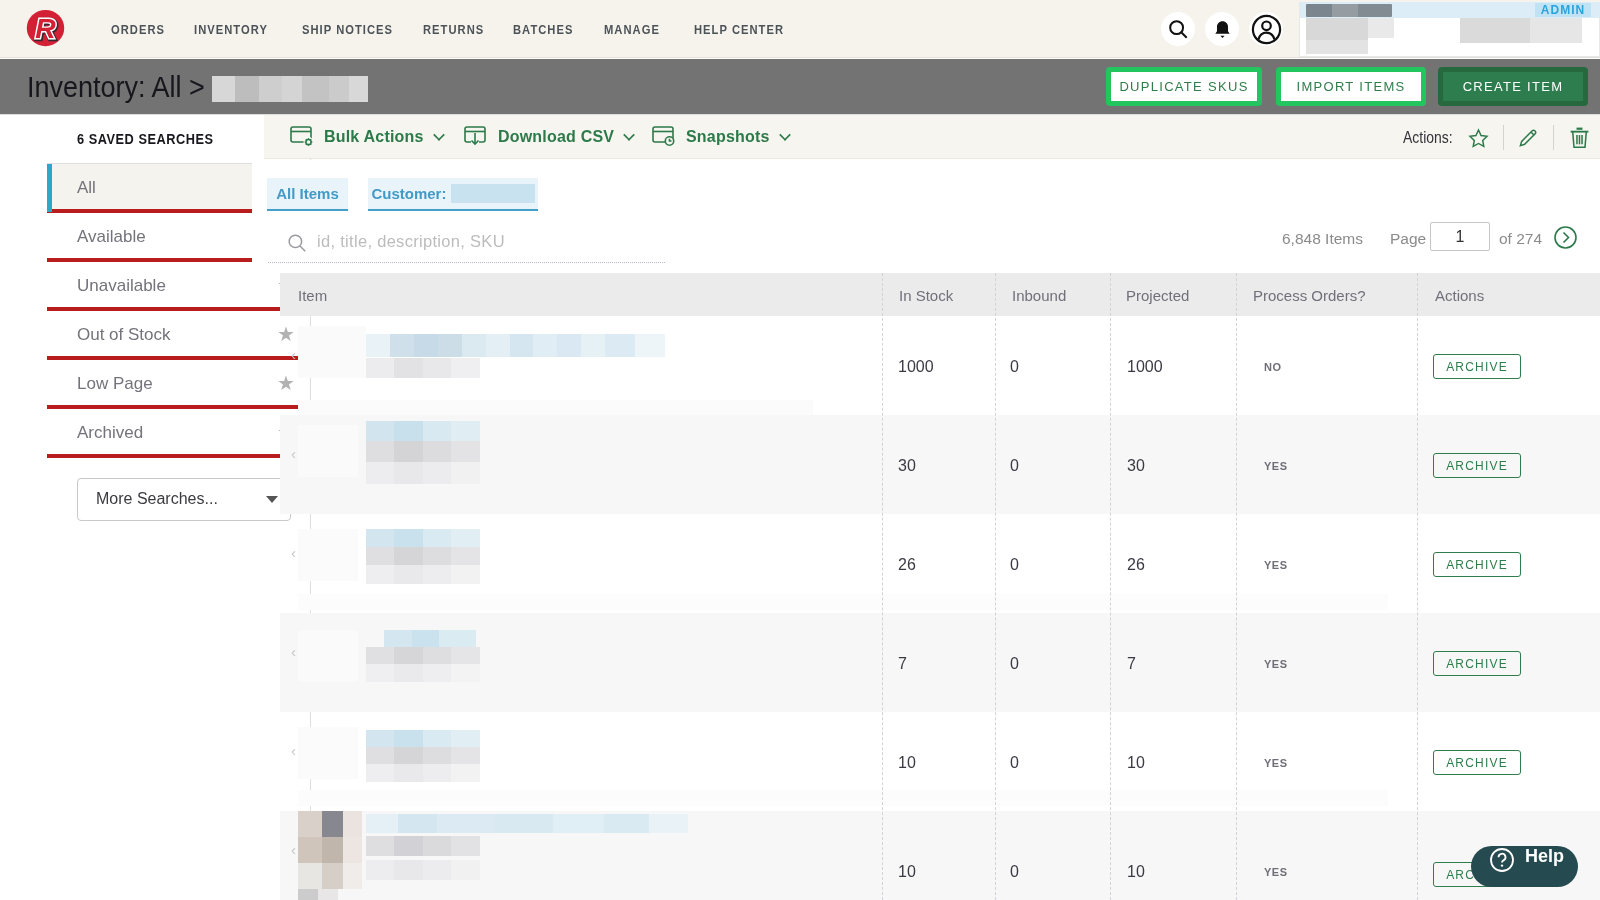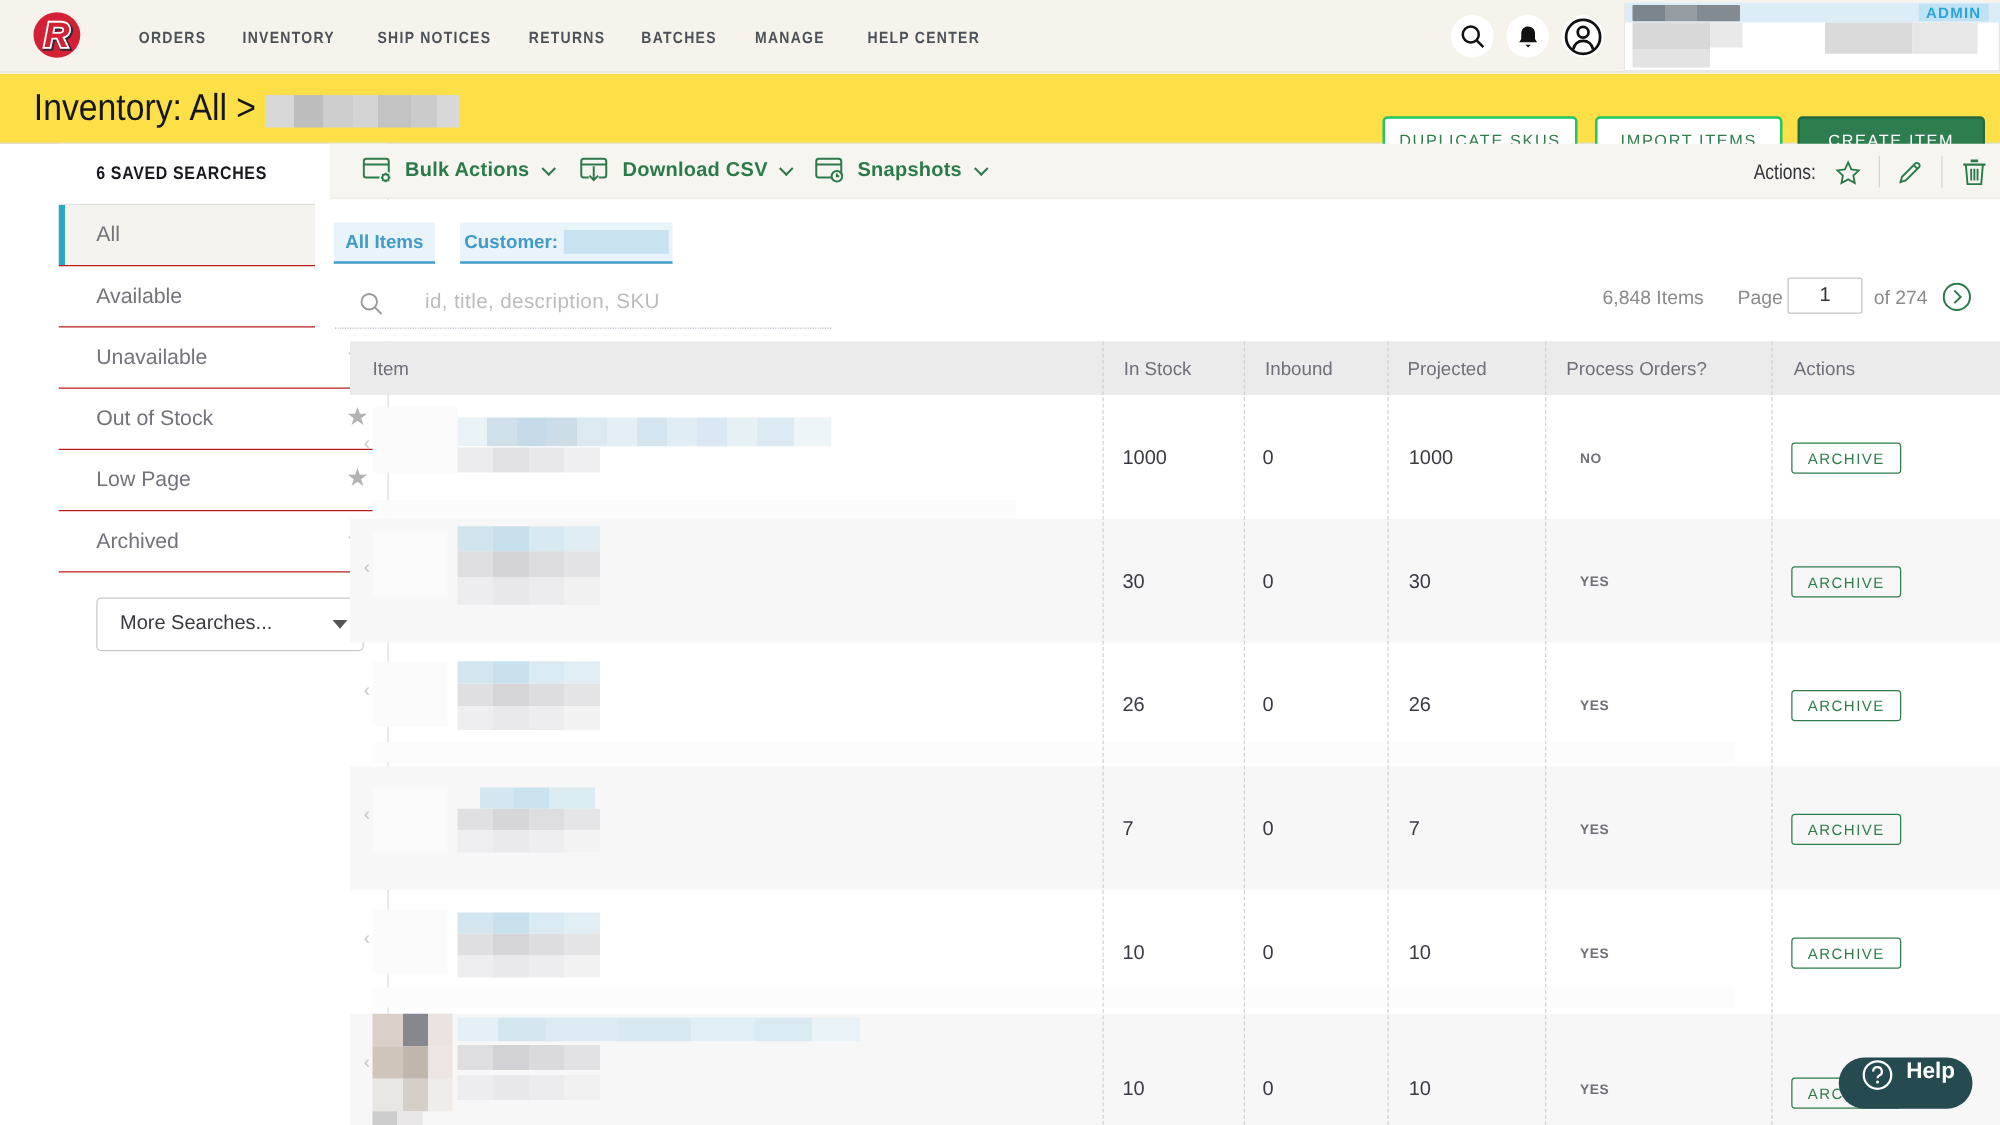--- a/index.html
+++ b/index.html
@@ -15,34 +15,34 @@
   color:#4c5257; font-weight:700; transform:scaleX(0.86); transform-origin:left; }
 .navico { position:absolute; top:12px; width:34px; height:34px; border-radius:50%;
   background:#fff; display:flex; align-items:center; justify-content:center; }
 
 
 #tr-panel { position:absolute; left:1299px; top:2px; width:301px; height:55px;
   background:#fff; border:1px solid #e8e8e8; border-top:none; }
 #tr-blue { position:absolute; left:0; top:0; width:301px; height:16px; background:#ddedf7; }
 
 
-#pagehead { position:absolute; left:0; top:59px; width:1600px; height:56px; background:#fde047; border-bottom:1px solid #dededa;}
+#pagehead { position:absolute; left:0; top:59px; width:1600px; height:56px; background:#737373; border-bottom:1px solid #dededa;}
 #ptitle { position:absolute; left:27px; top:11px; font-size:30px; color:#16161c; transform:scaleX(0.9); transform-origin:left; white-space:nowrap; }
-.hbtn { position:absolute; top:8px; height:39px; border:2px solid #22c55e; border-radius:4px;
+.hbtn { position:absolute; top:8px; height:39px; border:5px solid #22c55e; border-radius:4px;
   color:#2e7d4b; background:#fff; font-size:13px; letter-spacing:1.3px; font-weight:400;
-  display:flex; align-items:center; justify-content:center;margin-top:26px; }
+  display:flex; align-items:center; justify-content:center; }
 .hbtn.fill { background:#2e7d4f; border-color:#27693f; color:#fff; }
 
 
 #sidebar { position:absolute; left:0; top:115px; width:264px; height:785px;
   background:#fff; border-right:1px solid #ddd;margin-left:47px; }
 #ss-head { position:absolute; left:0; top:0; width:263px; height:49px; border-bottom:1px solid #e0e0e0; }
 #ss-head .t { position:absolute; left:30px; top:16px; font-size:14.5px; font-weight:700;
   letter-spacing:0.6px; color:#17171d; transform:scaleX(0.88); transform-origin:left; }
-.srow { position:absolute; left:0; width:263px; height:49px; border-bottom:1px solid #b91c1c; }
+.srow { position:absolute; left:0; width:263px; height:49px; border-bottom:4px solid #b91c1c; }
 .srow .lbl { position:absolute; left:30px; top:14px; font-size:17px; color:#73737b; }
 .srow.active { background:#f4f3ed; }
 .srow.active:before { content:""; position:absolute; left:0; top:0; width:5px; height:48px; background:#2ba7c7; }
 .star { position:absolute; right:14px; top:13px; width:20px; height:20px; color:#b2b2b2; font-size:20px; line-height:20px; text-align:center;}
 #moresearch { position:absolute; left:30px; top:363px; width:214px; height:43px;
   border:1px solid #c9c9c9; border-radius:4px; background:#fff; }
 #moresearch .t { position:absolute; left:18px; top:11px; font-size:16px; color:#3a3a40; }
 #moresearch .c { position:absolute; right:12px; top:17px; width:0; height:0;
   border-left:6px solid transparent; border-right:6px solid transparent; border-top:7px solid #555; }
 
@@ -56,21 +56,21 @@
 #actions-lab { position:absolute; left:1139px; top:13px; font-size:17px; color:#33333b; transform:scaleX(0.82); transform-origin:left; }
 .actico { position:absolute; top:9px; }
 .vdiv { position:absolute; top:10px; width:1px; height:25px; background:#d6d4ca; }
 
 
 #filterarea { position:absolute; left:252px; top:160px; width:1336px; height:113px; background:#fff; }
 .chip { position:absolute; top:18px; height:33px; background:#e9f3fa; border-bottom:2px solid #449fc8;
   color:#429ac6; font-size:15px; font-weight:700; display:flex; align-items:center; justify-content:center; }
 #searchrow { position:absolute; left:16px; top:62px; width:397px; height:41px;
   border-bottom:1px dotted #b9b9c9; }
-#searchrow .ph { position:absolute; left:49px; top:10px; font-size:16.5px; color:#bcbcbc; letter-spacing:0.3px;margin-left:23px; }
+#searchrow .ph { position:absolute; left:49px; top:10px; font-size:16.5px; color:#bcbcbc; letter-spacing:0.3px; }
 #itemscount { position:absolute; left:1030px; top:70px; font-size:15.5px; color:#8b8b8b; }
 #pagelab { position:absolute; left:1138px; top:70px; font-size:15.5px; color:#8b8b8b; }
 #pageinput { position:absolute; left:1178px; top:62px; width:60px; height:29px; border:1px solid #c6c6c6;
   border-radius:2px; text-align:center; font-size:16px; color:#333; line-height:27px;}
 #oflab { position:absolute; left:1247px; top:70px; font-size:15.5px; color:#8b8b8b; }
 
 
 #table { position:absolute; left:264px; top:273px; width:1336px; height:627px; }
 #thead { position:absolute; left:16px; top:0; width:1320px; height:43px; background:#ebebeb; }
 .th { position:absolute; top:14px; font-size:15px; color:#70707a; }

